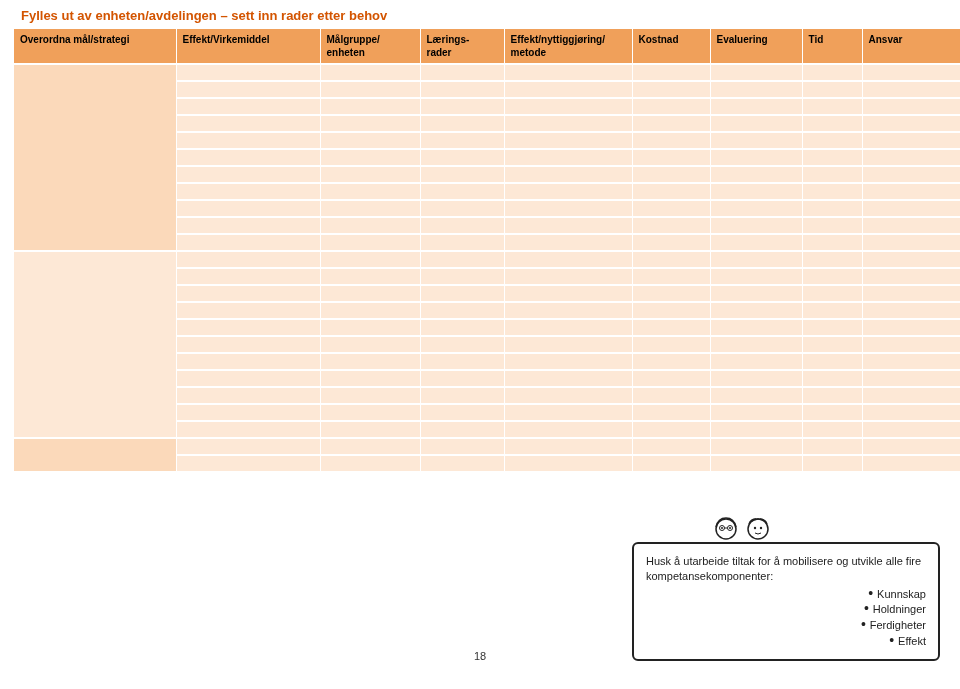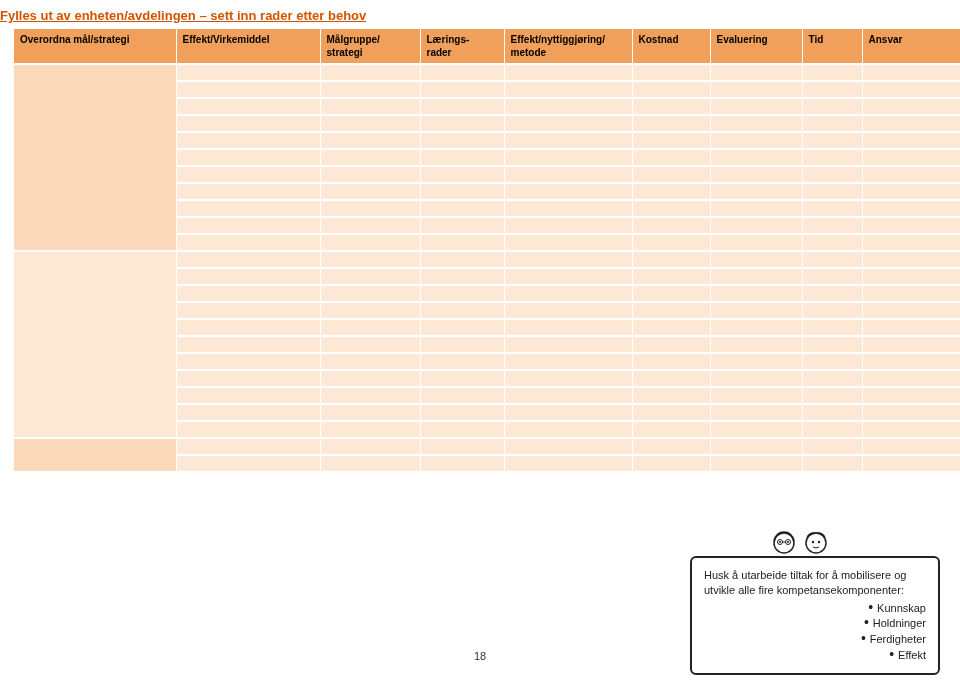--- a/index.html
+++ b/index.html
@@ -8,22 +8,21 @@
     height: 689px;
     font-family: Arial, sans-serif;
     background: #fff;
     position: relative;
     font-size: 11px;
   }
   .title {
     color: #d35400;
     font-weight: bold;
     font-size: 13px;
-    padding: 8px 6px 6px 0;
-    text-decoration: underline;
+    padding: 8px 6px 6px 21px;
   }
   table {
     width: 948px;
     margin: 0 14px;
     border-collapse: collapse;
   }
   thead th {
     background: #f0a05a;
     color: #000;
     text-align: left;
@@ -54,22 +53,22 @@
     position: absolute;
     bottom: 27px;
     left: 50%;
     transform: translateX(-50%);
     font-size: 11px;
     color: #333;
   }
   .note-box {
     position: absolute;
     right: 20px;
-    bottom: 14px;
-    width: 250px;
+    bottom: 28px;
+    width: 308px;
   }
   .note-frame {
     border: 2px solid #222;
     border-radius: 6px;
     padding: 10px 12px 10px 12px;
     font-size: 11px;
     line-height: 1.35;
     color: #222;
     background: #fff;
     position: relative;
@@ -102,21 +101,21 @@
     <col style="width:128px">
     <col style="width:78px">
     <col style="width:92px">
     <col style="width:60px">
     <col style="width:100px">
   </colgroup>
   <thead>
     <tr>
       <th>Overordna mål/strategi</th>
       <th>Effekt/Virkemiddel</th>
-      <th><span>Målgruppe/</span><br><span>strategi</span></th>
+      <th><span>Målgruppe/</span><br><span>enheten</span></th>
       <th><span>Lærings-</span><br><span>rader</span></th>
       <th><span>Effekt/nyttiggjøring/</span><br><span>metode</span></th>
       <th>Kostnad</th>
       <th>Evaluering</th>
       <th>Tid</th>
       <th>Ansvar</th>
     </tr>
   </thead>
   <tbody>
 

